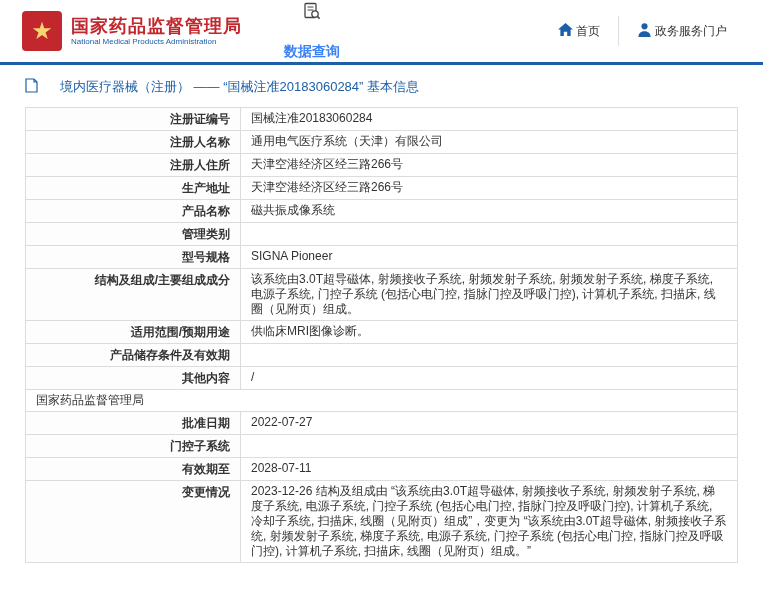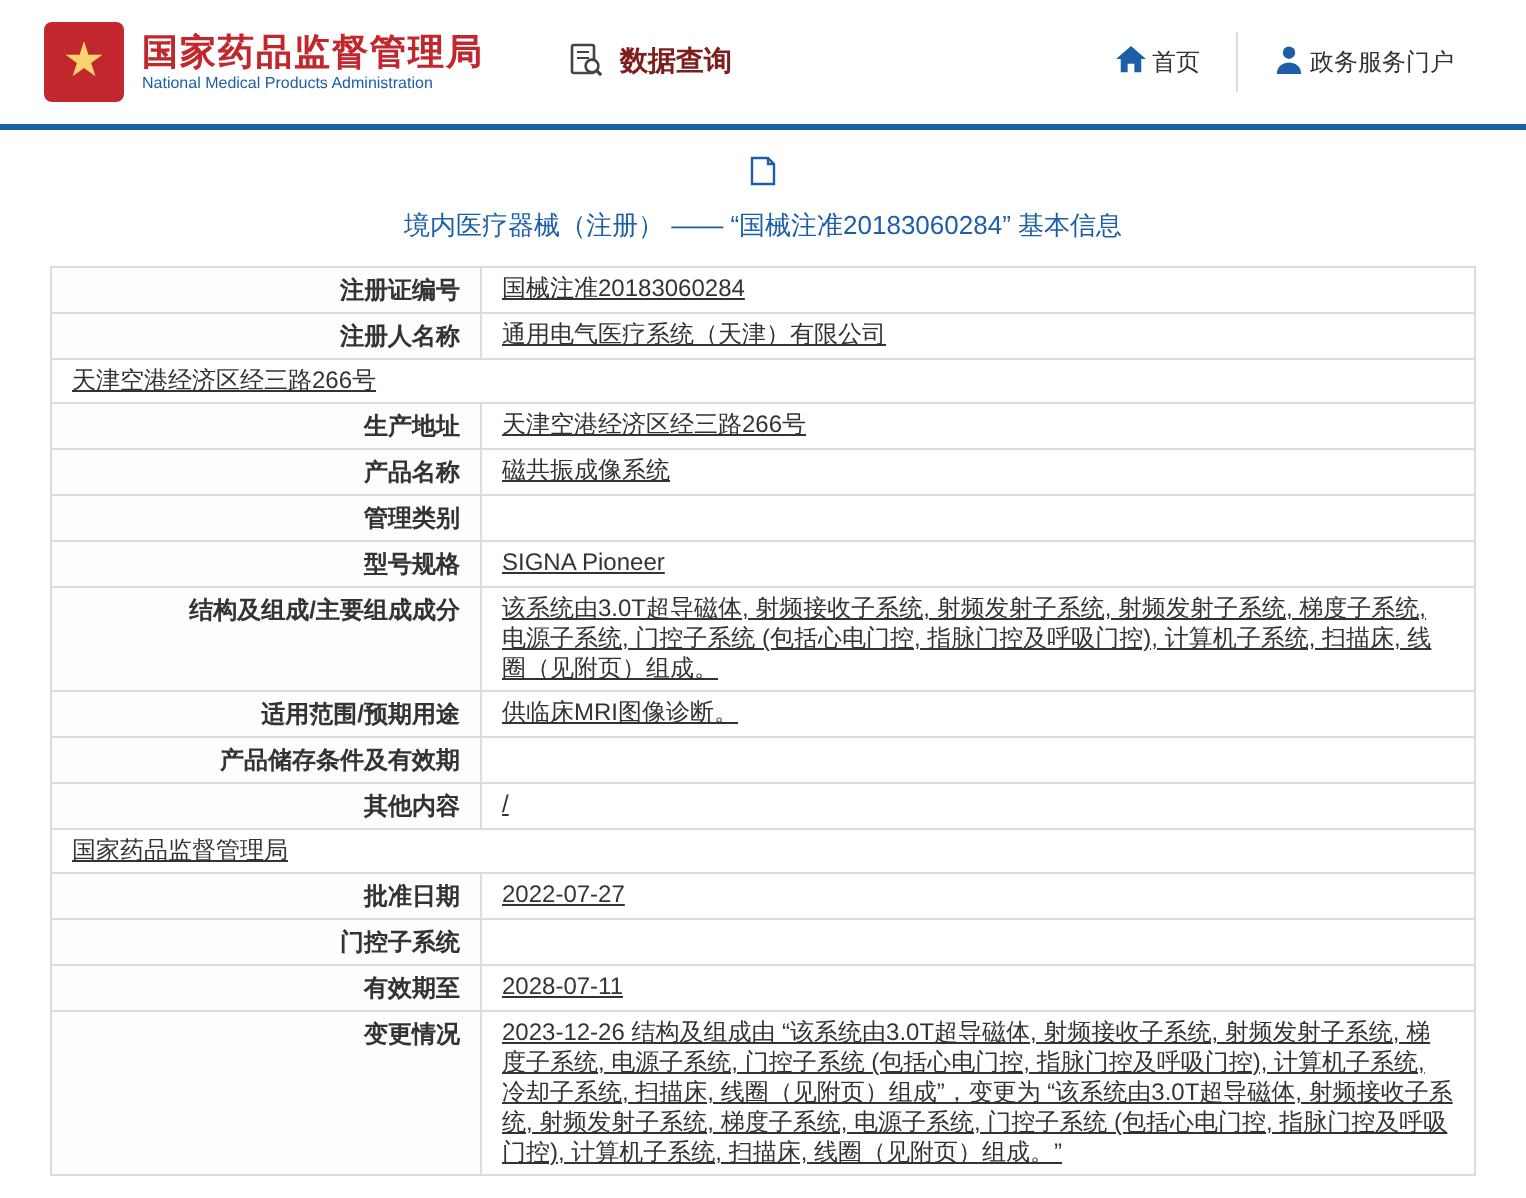--- a/index.html
+++ b/index.html
@@ -27,57 +27,57 @@
   }
   .emblem { color: #f7d372; font-size: 24px; line-height: 1; }
   .org { margin-left: 9px; }
   .org-cn {
     color: var(--brand-red, #c1272d);
     font-size: 18px; font-weight: bold; letter-spacing: 1px;
     line-height: 1.15;
   }
   .org-en { color: var(--accent-blue, #1c5fa8); font-size: 8px; margin-top: 0; }
   .data-query {
-    display: flex; align-items: center; gap: 8px;
+    display: flex; align-items: center; gap: 20px;
     margin-left: 42px;
-    font-size: 14px; font-weight: bold; color: #7f1d1d;
+    font-size: 14px; font-weight: bold; color: #3b82f6;
     cursor: pointer;
+    flex-direction: column;
   }
   .spacer { flex: 1; }
   .nav-item {
     display: flex; align-items: center; gap: 3px;
     font-size: 12px; color: #333; cursor: pointer;
     padding: 0 18px;
   }
   .nav-divider { width: 1px; height: 30px; background: #ddd; }
   .blue-line { height: 3px; background: var(--accent-blue, #1c5fa8); }
   
   main { padding: 13px 25px 0 25px; }
   .breadcrumb {
-    display: flex; align-items: center; gap: 8px;
+    display: flex; align-items: center; gap: 22px;
     color: var(--accent-blue, #1c5fa8);
     font-size: 13px;
     margin-bottom: 11px;
     white-space: nowrap;
-    flex-direction: column;
   }
   .info-table { border: 1px solid #dcdcdc; border-bottom: none; }
   .row { display: flex; border-bottom: 1px solid #dcdcdc; }
   .cell { padding: 3px 10px; font-size: 12px; line-height: 15px; }
   .label {
     width: 215px; flex-shrink: 0;
     text-align: right;
     font-weight: bold;
     color: #333;
     border-right: 1px solid #dcdcdc;
     background: #fdfdfd;
     display: flex; justify-content: flex-end; align-items: flex-start;
     padding-top: 4px;
   }
-  .value { flex: 1; color: #333; text-decoration: underline; }
+  .value { flex: 1; color: #333; }
 </style>
 </head>
 <body>
 
 <div class="page">
 
   <header>
     <div class="logo">
       <span class="emblem">★</span>
     </div>
@@ -141,20 +141,21 @@
 
       <div class="row">
         <div class="cell label">注册证编号</div>
         <div class="cell value">国械注准20183060284</div>
       </div>
       <div class="row">
         <div class="cell label">注册人名称</div>
         <div class="cell value">通用电气医疗系统（天津）有限公司</div>
       </div>
       <div class="row">
+        <div class="cell label">注册人住所</div>
         <div class="cell value">天津空港经济区经三路266号</div>
       </div>
       <div class="row">
         <div class="cell label">生产地址</div>
         <div class="cell value">天津空港经济区经三路266号</div>
       </div>
       <div class="row">
         <div class="cell label">产品名称</div>
         <div class="cell value">磁共振成像系统</div>
       </div>

